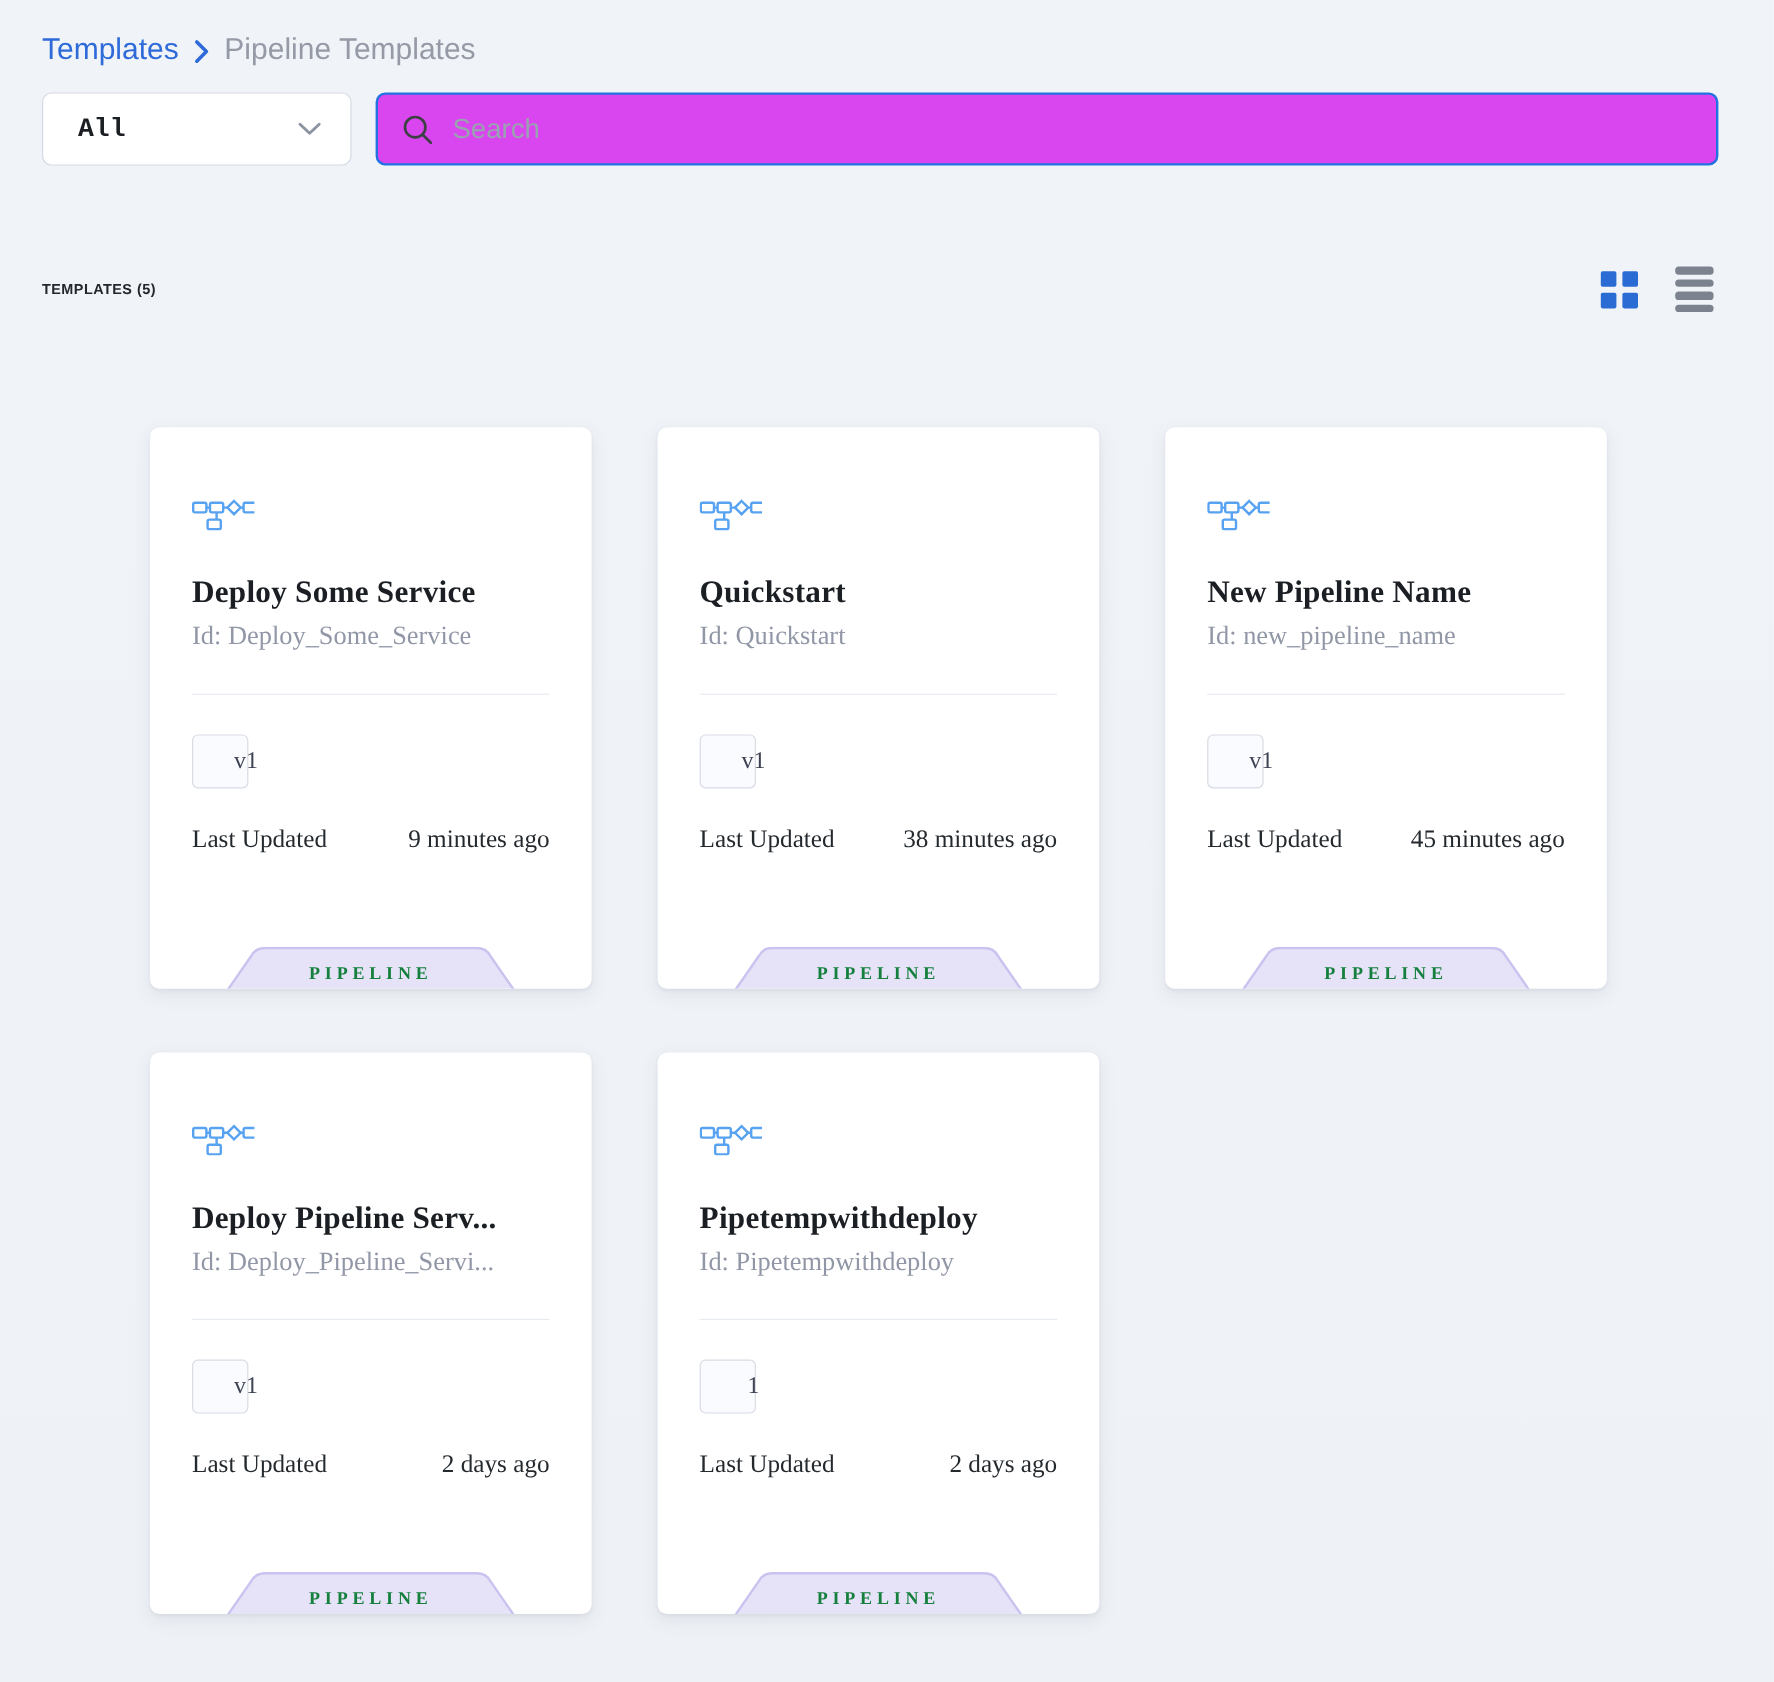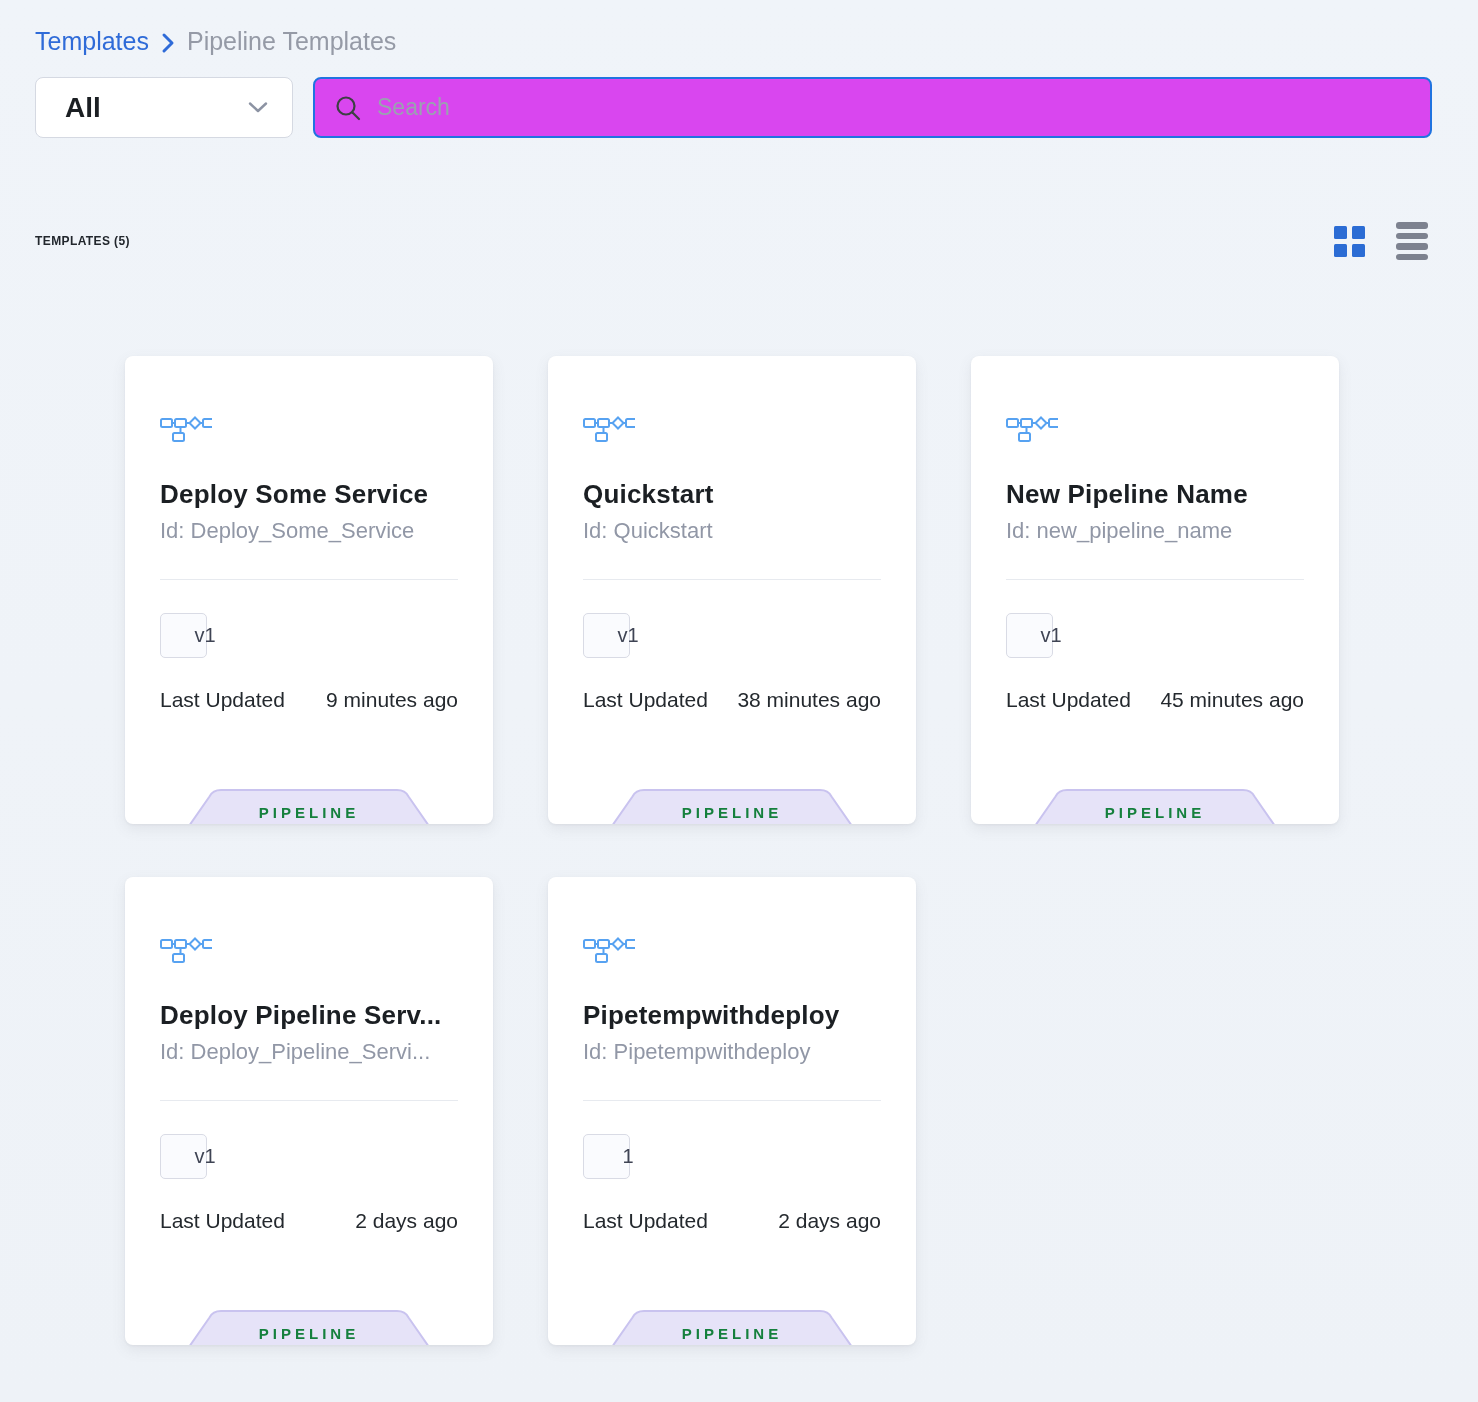--- a/index.html
+++ b/index.html
@@ -24,21 +24,21 @@
   
   .filter-row {
     display: flex; gap: 20px; margin: 21px 46px 0 35px; height: 61px;
   }
   .dropdown {
     width: 258px; height: 100%;
     background: #ffffff; border: 1px solid #d5d9e2; border-radius: 8px;
     display: flex; align-items: center; justify-content: space-between;
     padding: 0 24px 0 29px; cursor: pointer;
   }
-  .dropdown-value { font-size: 28px; font-weight: 700; color: #1b1f23; }
+  .dropdown-value { font-size: 22px; font-weight: 700; color: #1b1f23; font-family: Liberation Mono, monospace; }
   .search-box {
     flex: 1; height: 100%;
     background: #d946ef; border: 2px solid #2073e0; border-radius: 8px;
     display: flex; align-items: center; gap: 15px; padding: 0 10px 0 19px;
   }
   .search-box input {
     flex: 1; height: 100%; border: none; outline: none; background: transparent;
     font-size: 23px; color: #3a3f46; font-family: "Liberation Sans", sans-serif;
   }
   .search-box input::placeholder { color: #9aa3b0; opacity: 1; }
@@ -56,20 +56,21 @@
   .grid-icon { display: grid; grid-template-columns: 13px 13px; grid-template-rows: 13px 13px; gap: 5px; }
   .grid-icon span { background: #2b6cd4; border-radius: 1.5px; }
   .list-icon { display: flex; flex-direction: column; gap: 4px; }
   .list-icon span { width: 32px; height: 6.5px; background: #7d828f; border-radius: 3px; }
 
   
   .grid {
     display: grid; grid-template-columns: repeat(3, 368px);
     column-gap: 55px; row-gap: 53px;
     margin: 96px 0 0 125px;
+    font-family: Liberation Serif, serif;
   }
   .card {
     width: 368px; height: 468px; background: #ffffff; border-radius: 8px;
     position: relative; padding: 59px 35px 0 35px; cursor: pointer;
     box-shadow: 0 1px 3px rgba(40,41,61,0.05), 0 5px 14px rgba(96,97,112,0.10);
     overflow: hidden;
   }
   .card-icon { height: 27px; line-height: 0; }
   .card-title {
     margin-top: 37px; font-size: 26px; font-weight: 600; color: #1b1f23;

